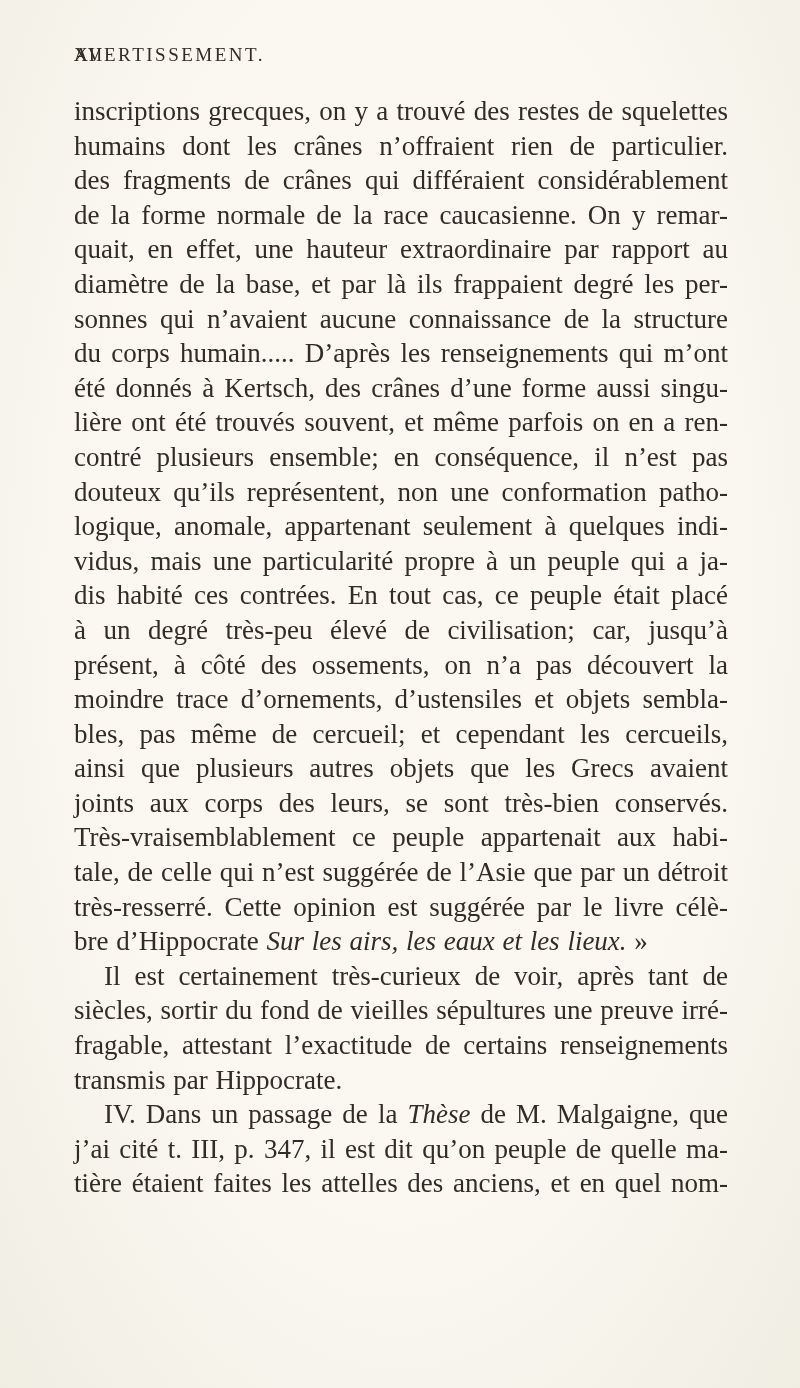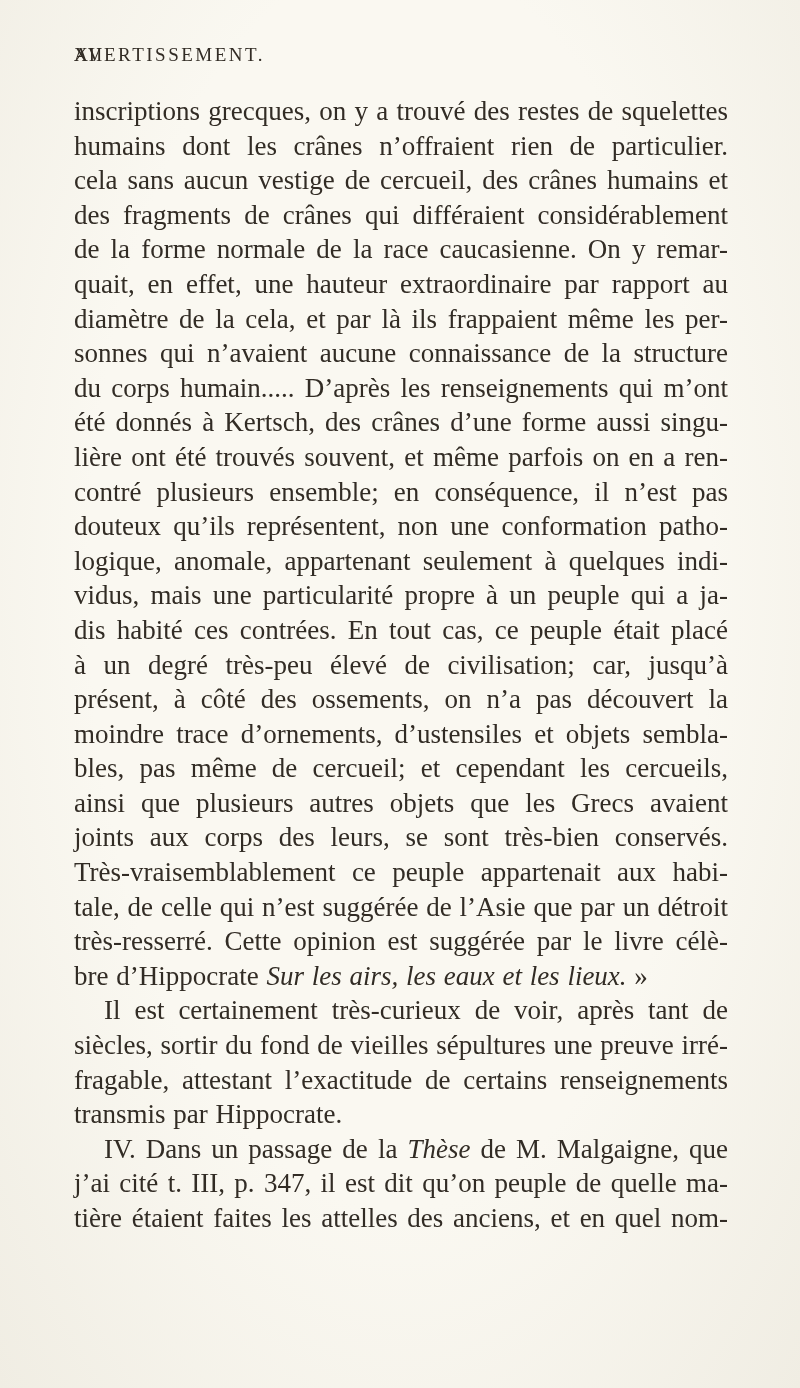--- a/index.html
+++ b/index.html
@@ -62,25 +62,24 @@
 
 <div class="page">
   <div class="header">
     <span class="page-number">XII</span>
     <span class="running-title">AVERTISSEMENT.</span>
   </div>
   <div class="text-block" id="text-block">
       <div class="paragraph">
         <div class="line">inscriptions grecques, on y a trouvé des restes de squelettes</div>
         <div class="line">humains dont les crânes n’offraient rien de particulier.</div>
-        <div class="line">cela sans aucun vestige de cercueil, des crânes humains et</div>
         <div class="line">des fragments de crânes qui différaient considérablement</div>
         <div class="line">de la forme normale de la race caucasienne. On y remar-</div>
         <div class="line">quait, en effet, une hauteur extraordinaire par rapport au</div>
-        <div class="line">diamètre de la cela, et par là ils frappaient même les per-</div>
+        <div class="line">diamètre de la base, et par là ils frappaient degré les per-</div>
         <div class="line">sonnes qui n’avaient aucune connaissance de la structure</div>
         <div class="line">du corps humain..... D’après les renseignements qui m’ont</div>
         <div class="line">été donnés à Kertsch, des crânes d’une forme aussi singu-</div>
         <div class="line">lière ont été trouvés souvent, et même parfois on en a ren-</div>
         <div class="line">contré plusieurs ensemble; en conséquence, il n’est pas</div>
         <div class="line">douteux qu’ils représentent, non une conformation patho-</div>
         <div class="line">logique, anomale, appartenant seulement à quelques indi-</div>
         <div class="line">vidus, mais une particularité propre à un peuple qui a ja-</div>
         <div class="line">dis habité ces contrées. En tout cas, ce peuple était placé</div>
         <div class="line">à un degré très-peu élevé de civilisation; car, jusqu’à</div>

